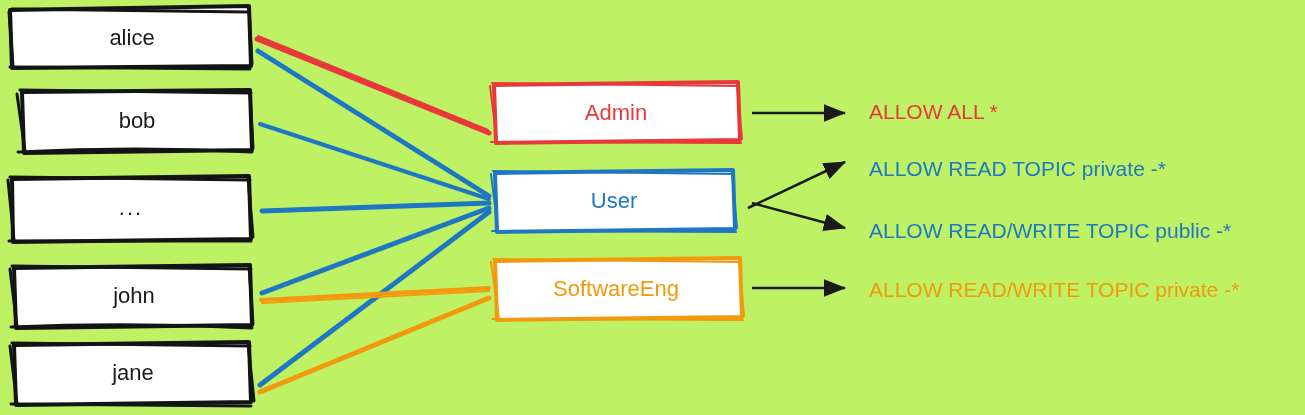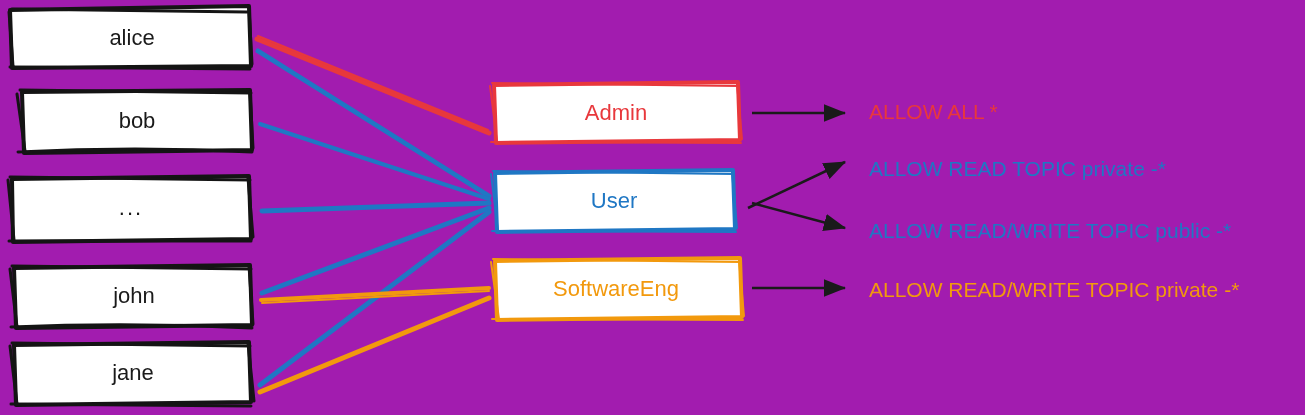--- a/index.html
+++ b/index.html
@@ -7,21 +7,21 @@
     padding: 0;
     background: #ffffff;
   }
   body {
     font-family: "Liberation Sans", sans-serif;
   }
   #canvas {
     position: relative;
     width: 1305px;
     height: 415px;
-    background: #a21caf;
+    background: #bef264;
     overflow: hidden;
   }
   #diagram-svg {
     position: absolute;
     top: 0;
     left: 0;
     width: 1305px;
     height: 415px;
   }
   .node-label {

